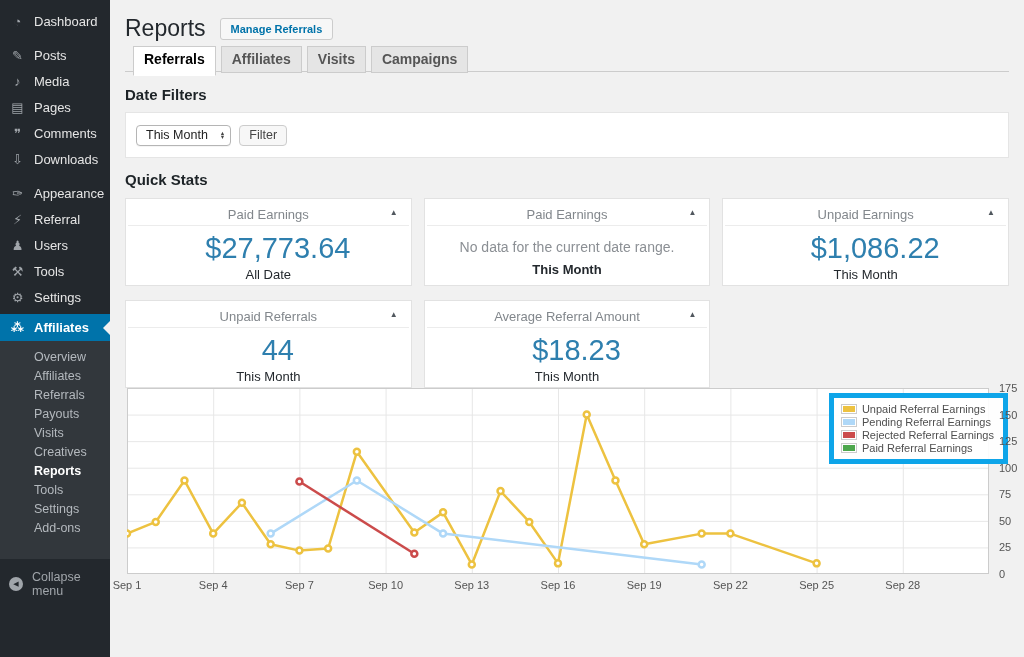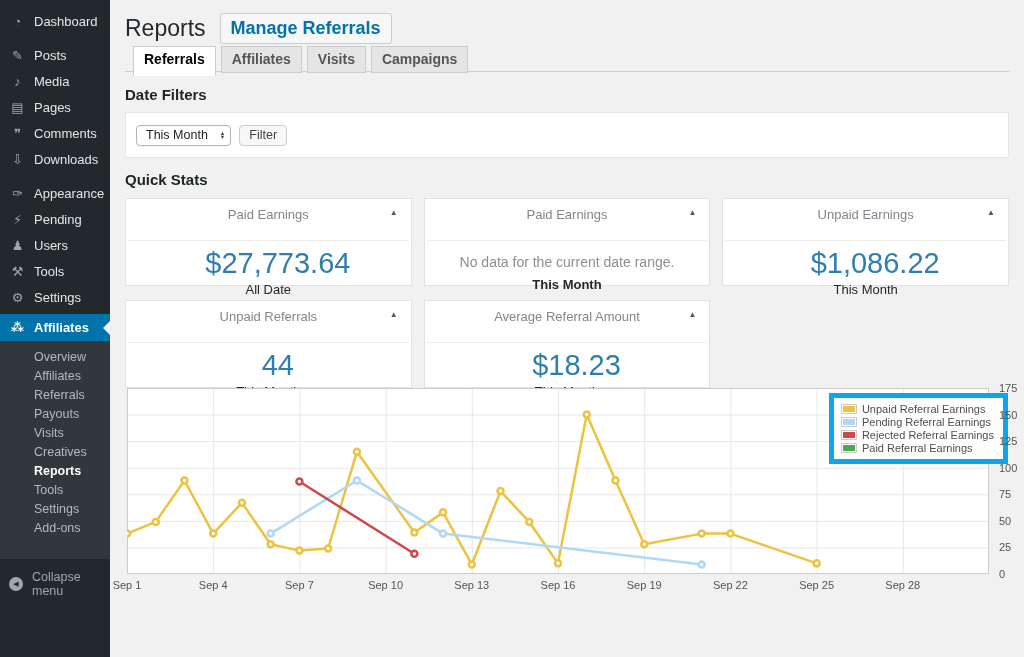--- a/index.html
+++ b/index.html
@@ -46,21 +46,21 @@
   .collapse-circle {
     width:14px; height:14px; border-radius:50%; background:#a0a5aa;
     color:#23282d; font-size:7px; display:flex; align-items:center;
     justify-content:center; margin-right:9px; flex:none;
   }
   
   #main { margin-left:110px; padding:14px 15px 0; }
   .title-row { display:flex; align-items:center; margin:0 0 3px; height:29px; }
   h1 { font-size:23px; font-weight:400; color:#23282d; margin:0 14px 0 0; line-height:29px; }
   .page-action {
-    font-size:18px; font-weight:700; color:#0073aa; background:#f7f7f7;
+    font-size:11px; font-weight:700; color:#0073aa; background:#f7f7f7;
     border:1px solid #ccc; border-radius:3px; padding:4px 10px; cursor:pointer;
   }
   .nav-tabs { border-bottom:1px solid #ccc; padding-left:8px; height:26px; }
   .nav-tab {
     display:inline-block; background:#e5e5e5; border:1px solid #ccc;
     padding:5px 10px 6px; margin:0 5px -1px 0; font-size:14px; font-weight:700;
     color:#555; cursor:pointer; line-height:14px;
   }
   .nav-tab.active {
     background:#fff; color:#000; border-bottom:1px solid #fff; padding-bottom:9px;
@@ -86,21 +86,21 @@
     padding:0 9px; font-size:12.5px; color:#444; cursor:pointer;
     display:inline-flex; align-items:center;
   }
   #h-stats { margin:13px 0 10px; }
   .cards {
     display:grid; grid-template-columns:repeat(3,1fr); gap:14px 12px;
   }
   .card { background:#fff; border:1px solid #e2e2e2; height:88px; }
   .card-head {
     position:relative; text-align:center; color:#82878c; font-size:13px;
-    padding:8px 0 18px; border-bottom:1px solid #ececec; margin:0 2px;
+    padding:8px 0 3px; border-bottom:1px solid #ececec; margin:0 2px;
   }
   .card-toggle {
     position:absolute; right:11px; top:9px; font-size:8px; color:#50575e;
     cursor:pointer;
   }
   .card-value { text-align:center; font-size:29px; color:#2e7fae; margin-top:7px; line-height:31px;padding-left:19px; }
   .card-msg { text-align:center; font-size:14px; color:#8b8f94; margin-top:11px; line-height:20px; }
   .card-period { text-align:center; font-size:13px; color:#23282d; margin-top:3px; }
   .card-period.bold { font-weight:700; margin-top:5px; }
   #h-trends { margin:27px 0 12px; }
@@ -160,21 +160,21 @@
         <span class="ic">⇩</span>
         <span>Downloads</span>
       </div>
     <div class="menu-sep"></div>
     <div class="menu-item">
         <span class="ic">✑</span>
         <span>Appearance</span>
       </div>
     <div class="menu-item">
         <span class="ic">⚡</span>
-        <span>Pending</span>
+        <span>Referral</span>
       </div>
     <div class="menu-item">
         <span class="ic">♟</span>
         <span>Users</span>
       </div>
     <div class="menu-item">
         <span class="ic">⚒</span>
         <span>Tools</span>
       </div>
     <div class="menu-item">

